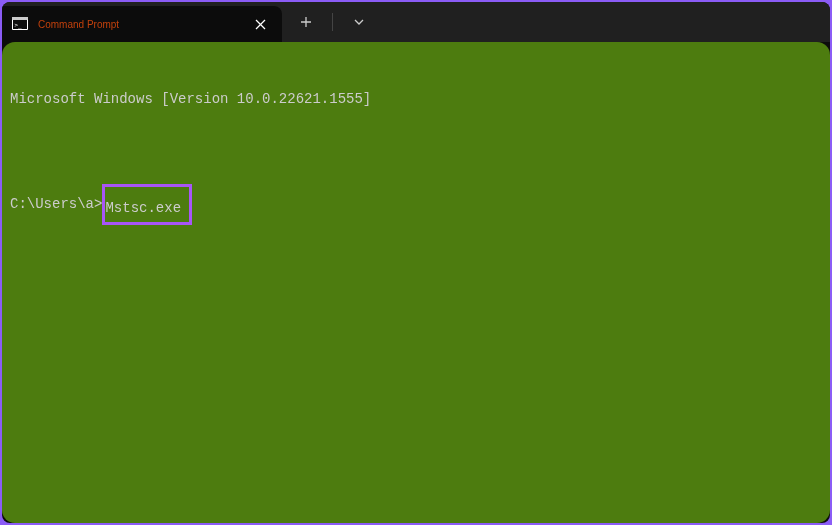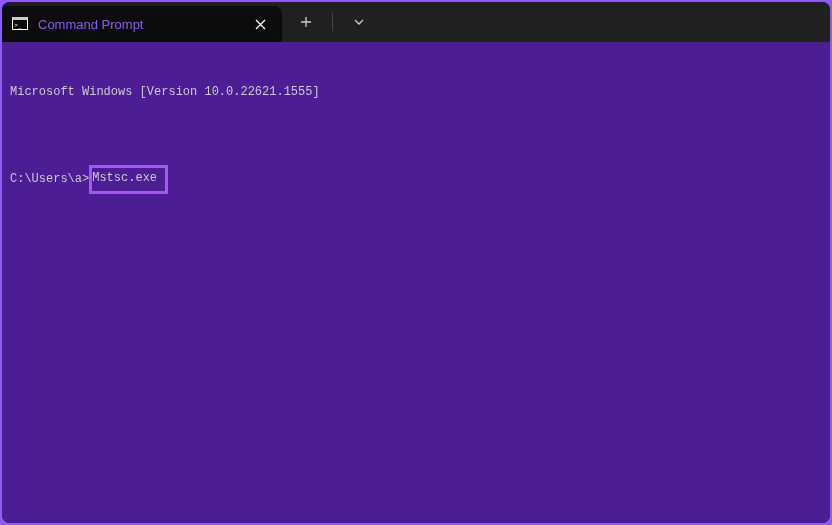--- a/index.html
+++ b/index.html
@@ -41,22 +41,22 @@
       margin-top: 4px;
     }
     .tab-icon {
       width: 16px;
       height: 16px;
       display: flex;
       align-items: center;
       justify-content: center;
     }
     .tab-title {
-      color: #8b5cf6;
-      font-size: 13px;
+      color: #c2410c;
+      font-size: 10px;
       flex: 1;
     }
     .tab-close {
       width: 20px;
       height: 20px;
       display: flex;
       align-items: center;
       justify-content: center;
       color: #ffffff;
       cursor: pointer;
@@ -79,39 +79,40 @@
       height: 32px;
       display: flex;
       align-items: center;
       justify-content: center;
       color: #cccccc;
       cursor: pointer;
       border-radius: 4px;
     }
     .terminal {
       flex: 1;
-      background: #4c1d95;
+      background: #4d7c0f;
       padding: 10px 8px;
       font-family: Consolas, "Courier New", monospace;
-      font-size: 12px;
+      font-size: 14px;
       line-height: 1.35;
       color: #cccccc;
       white-space: pre;
       position: relative;
+      border-radius: 13px;
     }
     .terminal-line {
       display: block;
     }
     .prompt-line {
       display: flex;
       align-items: center;
     }
     .highlighted-command {
       border: 3px solid #a855f7;
-      padding: 2px 8px 4px 0px;
+      padding: 12px 8px 4px 0px;
       display: inline-block;
     }
   </style>
 </head>
 <body>
 
 <div class="window">
   <div class="titlebar">
     <div class="tab">
       <span class="tab-icon">

